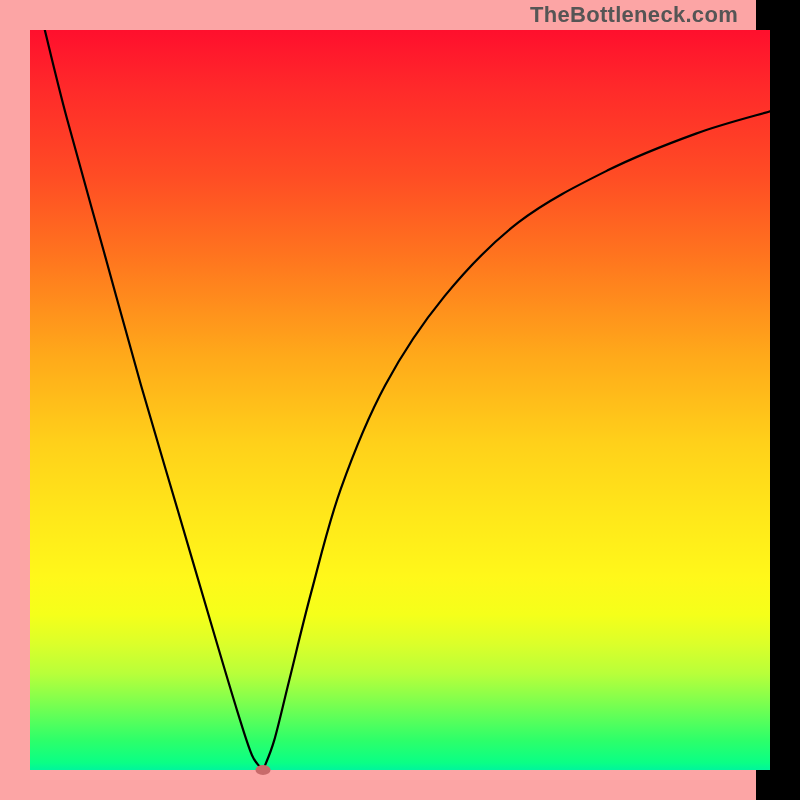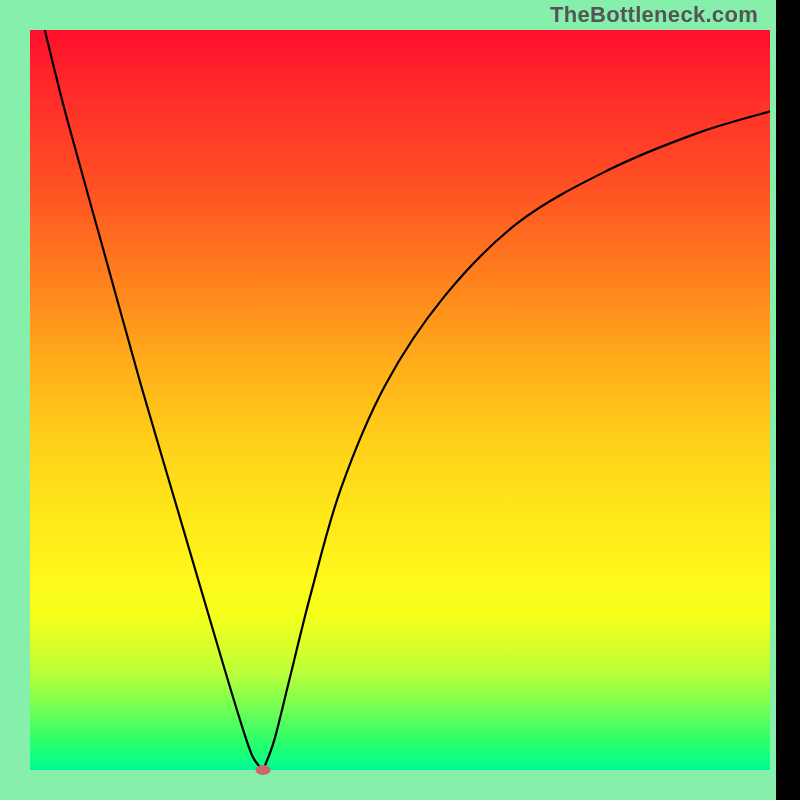--- a/index.html
+++ b/index.html
@@ -8,22 +8,21 @@
     width: 800px;
     height: 800px;
     background: #000;
     overflow: hidden;
     font-family: Arial, Helvetica, sans-serif;
   }
   .frame {
     position: relative;
     width: 756px;
     height: 800px;
-    background: #86efac;
-    padding-left: 20px;
+    background: #fca5a5;
   }
   .watermark {
     position: absolute;
     top: 2px;
     right: 18px;
     color: #555;
     font-size: 22px;
     font-weight: 600;
     letter-spacing: 0.3px;
     user-select: none;

